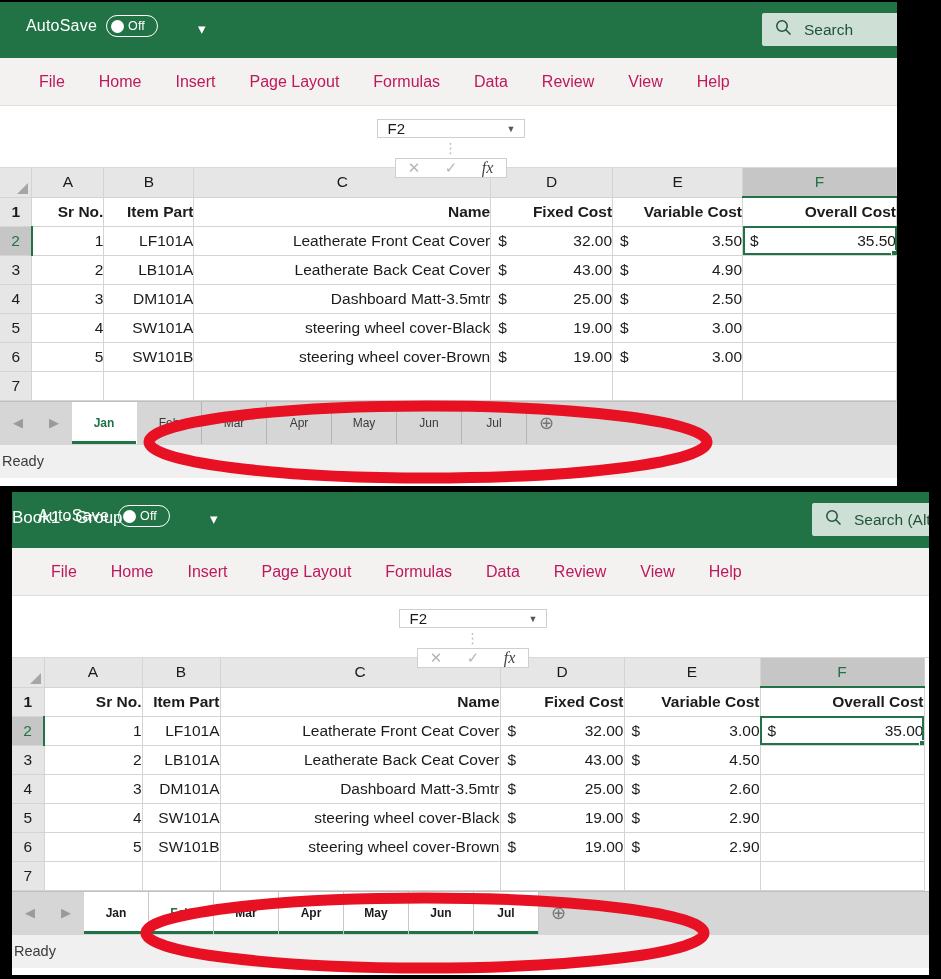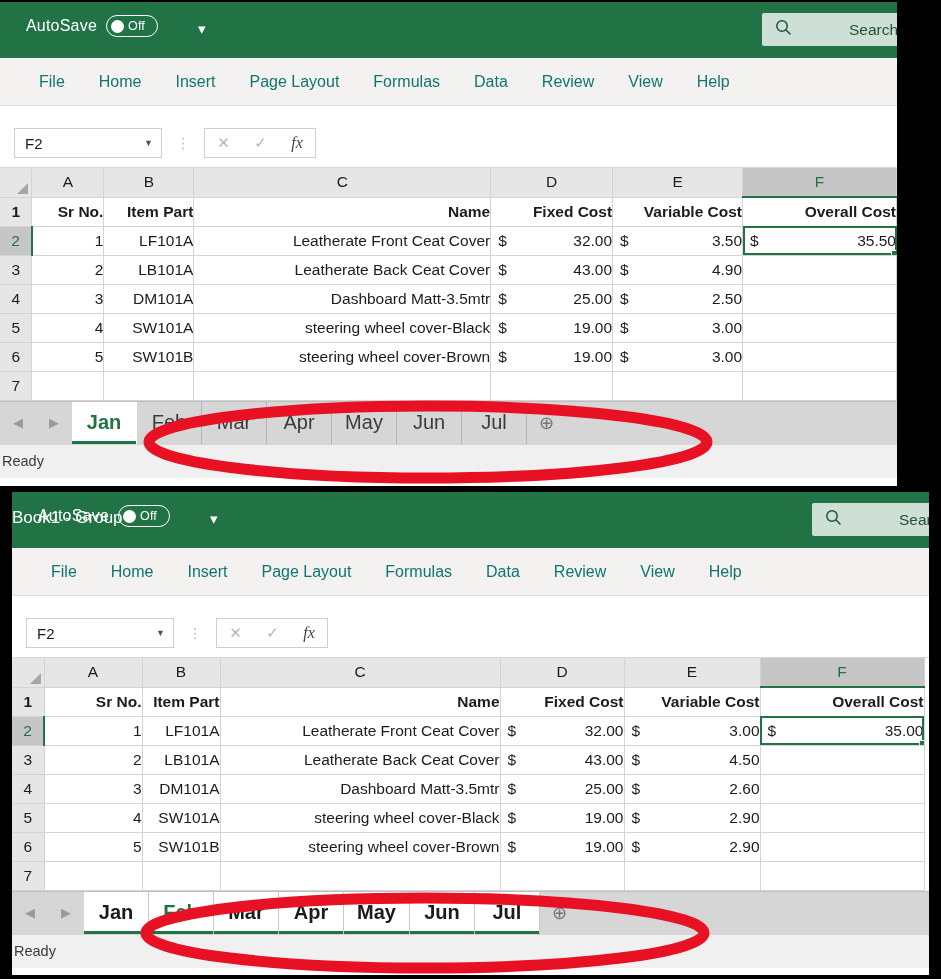--- a/index.html
+++ b/index.html
@@ -43,39 +43,40 @@
   .searchbox{
     position:absolute;top:11px;height:33px;
     background:#ffffff;opacity:.78;border-radius:2px;
     display:flex;align-items:center;gap:12px;padding-left:13px;
     box-sizing:border-box;overflow:hidden;
   }
   .win1 .searchbox{left:762px;width:200px;}
   .win2 .searchbox{left:800px;width:200px;}
   .searchbox .mag{flex:0 0 auto;}
   .searchbox .ph{
-    font-size:15.5px;color:#1f4a34;white-space:nowrap;margin-left:45px;
+    font-size:15.5px;color:#1f4a34;white-space:nowrap;
   }
 
   
   .ribbon{
     height:48px;background:#f3f2f1;border-bottom:1px solid #e1dfdd;
     display:flex;align-items:center;padding-left:22px;gap:0px;
     box-sizing:border-box;
   }
   .rtab{
-    font-size:16px;color:#0f766e;padding:5px 17px;white-space:nowrap;
+    font-size:16px;color:#be185d;padding:5px 17px;white-space:nowrap;
   }
   .ribbon-gap{height:13px;background:#ffffff;}
 
   
   .fbar{
     height:49px;background:#ffffff;display:flex;align-items:center;
-    padding:0 10px 0 14px;box-sizing:border-box;gap:10px;
+    padding:0 10px 0 14px;box-sizing:border-box;gap:3px;
     border-bottom:1px solid #d9d9d9;
+    flex-direction:column;
   }
   .namebox{
     width:148px;height:30px;border:1px solid #d0cece;background:#ffffff;
     display:flex;align-items:center;justify-content:space-between;
     padding:0 8px 0 10px;box-sizing:border-box;font-size:15px;color:#1b1b1b;
   }
   .namebox .car{font-size:9px;color:#555;}
   .fdots{width:22px;text-align:center;color:#b9b9b9;font-size:14px;line-height:1;}
   .fbtns{
     width:112px;height:30px;border:1px solid #d0cece;background:#ffffff;
@@ -132,21 +133,21 @@
   
   .tabbar{
     height:42px;background:#d6d6d6;border-top:1px solid #bfbfbf;
     display:flex;align-items:stretch;position:relative;
   }
   .navbtns{width:72px;display:flex;align-items:center;justify-content:space-around;}
   .navbtns span{color:#9a9a9a;font-size:13px;}
   .tabs{display:flex;align-items:stretch;}
   .stab{
     display:flex;align-items:center;justify-content:center;
-    padding:11px 13px;font-size:20px;color:#3b3b3b;position:relative;
+    padding:11px 13px;font-size:12px;color:#3b3b3b;position:relative;
     border-right:1px solid #b5b5b5;min-width:38px;
   }
   .stab.active{
     background:#ffffff;color:#217346;font-weight:bold;border-right:1px solid #ffffff;
     box-shadow:inset 0 -3px 0 #217346;
   }
   .stab.grouped{
     background:#ffffff;color:#1b1b1b;font-weight:bold;
     box-shadow:inset 0 -3px 0 #217346;border-right:1px solid #c8c8c8;
   }

